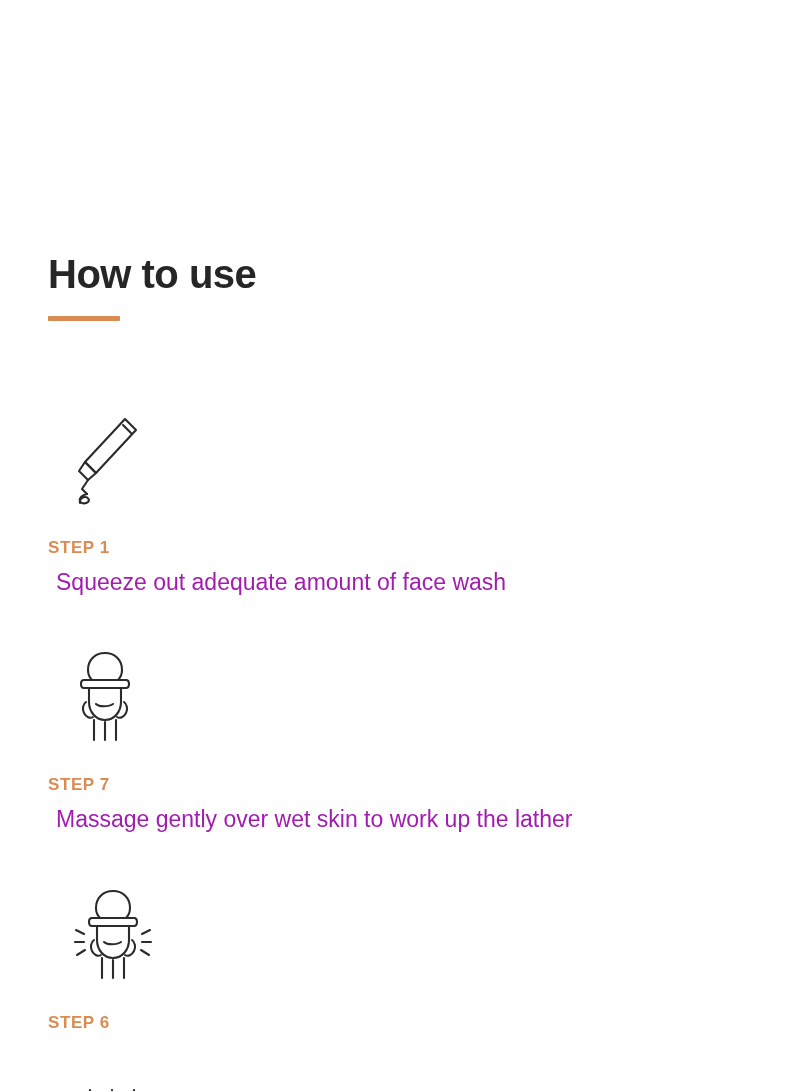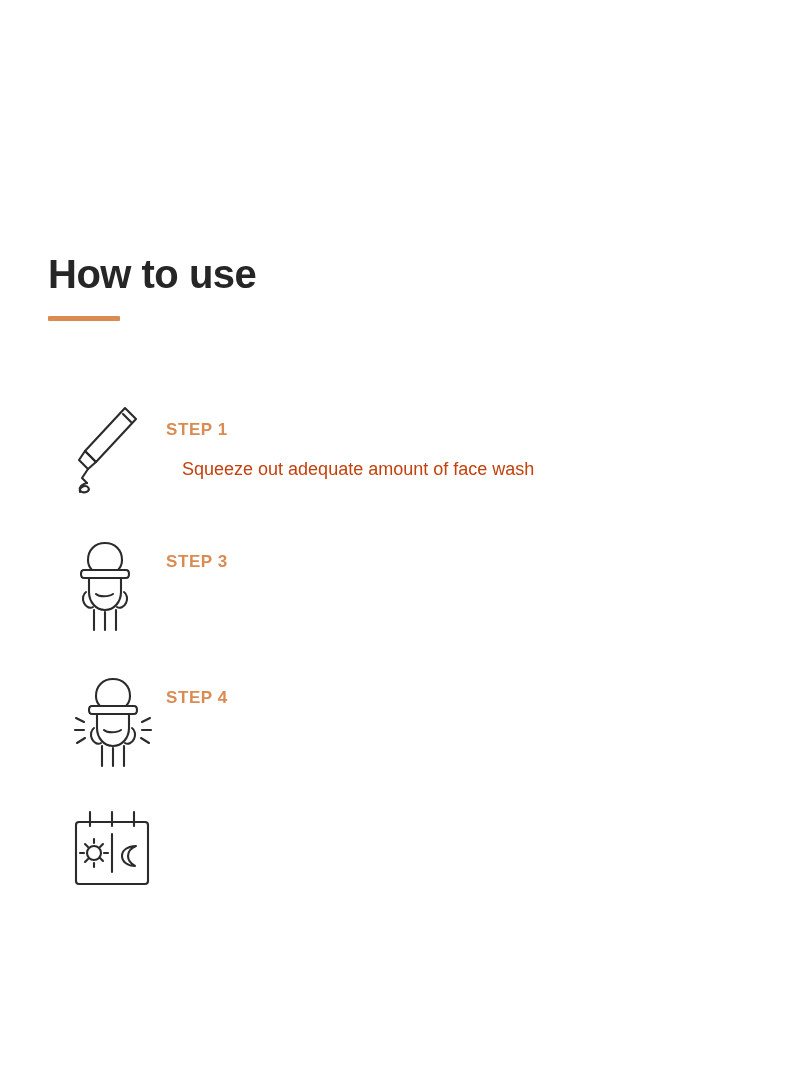--- a/index.html
+++ b/index.html
@@ -52,20 +52,21 @@
     left: 48px;
     top: 398px;
     width: 704px;
   }
 
   .step {
     display: flex;
     align-items: flex-start;
     margin-bottom: 28px;
     min-height: 104px;
+    flex-direction: column;
   }
 
   .step-icon {
     width: 118px;
     flex: 0 0 118px;
     display: flex;
     align-items: center;
     justify-content: flex-start;
     padding-left: 18px;
     padding-top: 4px;
@@ -77,24 +78,24 @@
 
   .step-label {
     color: #d98b52;
     font-size: 17px;
     font-weight: bold;
     letter-spacing: 0.6px;
     margin: 0 0 8px 0;
   }
 
   .step-text {
-    color: #c2410c;
-    font-size: 18px;
+    color: #a21caf;
+    font-size: 23px;
     line-height: 1.45;
-    margin: 16px;
+    margin: 8px;
     max-width: 540px;
   }
 
   svg { display: block; }
 </style>
 </head>
 <body>
 
 <div class="page">
 
@@ -129,21 +130,22 @@
           <path d="M23 44 v14 c0 10 7 18 16 18 s16 -8 16 -18 v-14"></path>
           <path d="M30 60 c3 3 13 3 17 0"></path>
           <path d="M28 76 v20"></path>
           <path d="M50 76 v20"></path>
           <path d="M39 78 v18"></path>
           <path d="M20 58 c-3 2 -4 7 -2 11 c2 4 6 6 9 4"></path>
           <path d="M58 58 c3 2 4 7 2 11 c-2 4 -6 6 -9 4"></path>
         </svg>
       </div>
       <div class="step-body">
-        <p class="step-label">STEP 3</p>
+        <p class="step-label">STEP 7</p>
+        <p class="step-text">Massage gently over wet skin to work up the lather</p>
       </div>
     </div>
 
     <div class="step">
       <div class="step-icon">
         <svg width="94" height="104" viewBox="0 0 94 104" fill="none" stroke="#2b2b2b" stroke-width="2.1" stroke-linecap="round" stroke-linejoin="round">
           <path d="M30 26 c0 -10 7 -17 17 -17 s17 7 17 17 c0 5 -2 8 -4 10 h-26 c-2 -2 -4 -5 -4 -10 z"></path>
           <path d="M26 36 h42 c2 0 3 2 3 4 s-1 4 -3 4 h-42 c-2 0 -3 -2 -3 -4 s1 -4 3 -4 z"></path>
           <path d="M31 44 v14 c0 10 7 18 16 18 s16 -8 16 -18 v-14"></path>
           <path d="M38 60 c3 3 13 3 17 0"></path>
@@ -154,21 +156,21 @@
           <path d="M66 58 c3 2 4 7 2 11 c-2 4 -6 6 -9 4"></path>
           <path d="M18 52 L10 48"></path>
           <path d="M18 60 L9 60"></path>
           <path d="M19 68 L11 73"></path>
           <path d="M76 52 L84 48"></path>
           <path d="M76 60 L85 60"></path>
           <path d="M75 68 L83 73"></path>
         </svg>
       </div>
       <div class="step-body">
-        <p class="step-label">STEP 4</p>
+        <p class="step-label">STEP 6</p>
       </div>
     </div>
 
     <div class="step">
       <div class="step-icon">
         <svg width="92" height="92" viewBox="0 0 92 92" fill="none" stroke="#2b2b2b" stroke-width="2.1" stroke-linecap="round" stroke-linejoin="round">
           <rect x="10" y="16" width="72" height="62" rx="3"></rect>
           <path d="M24 6 v14"></path>
           <path d="M46 6 v14"></path>
           <path d="M68 6 v14"></path>

